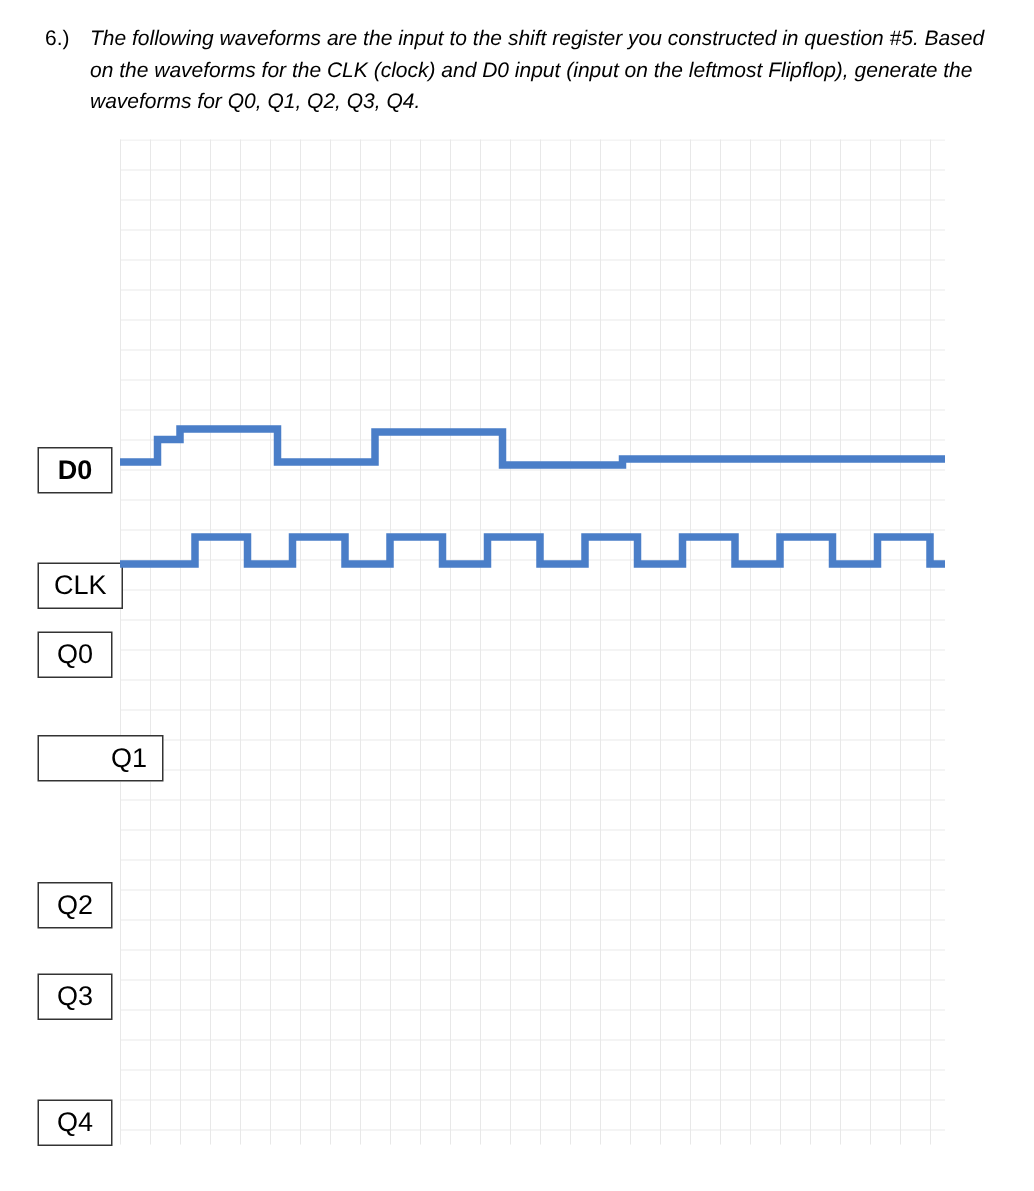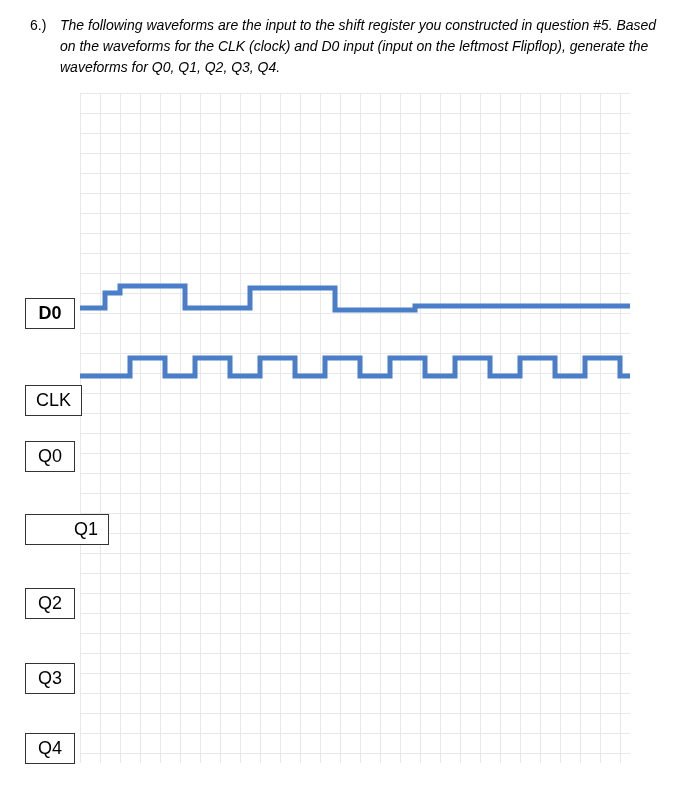--- a/index.html
+++ b/index.html
@@ -75,23 +75,23 @@
   <span class="question-body">The following waveforms are the input to the shift register you constructed in question #5. Based on the waveforms for the CLK (clock) and D0 input (input on the leftmost Flipflop), generate the waveforms for Q0, Q1, Q2, Q3, Q4.</span>
 </div>
 
 <div class="waveform-area">
   <div class="grid"></div>
   <div id="signals-container">
       <div class="signal-label" style="top: 205px; font-weight: bold;">D0</div>
       <svg class="waveform-svg" width="550" height="45" style="top: 185px;">
         <path class="wave-line" d="M 0 30 L 25 30 L 25 15 L 40 15 L 40 8 L 105 8 L 105 30 L 170 30 L 170 10 L 255 10 L 255 32 L 335 32 L 335 28 L 550 28"></path>
       </svg>
-      <div class="signal-label" style="top: 292px;">CLK</div>
+      <div class="signal-label" style="top: 282px;">CLK</div>
       <svg class="waveform-svg" width="550" height="45" style="top: 255px;">
         <path class="wave-line" d="M 0 28 L 50 28 L 50 10 L 85 10 L 85 28 L 115 28 L 115 10 L 150 10 L 150 28 L 180 28 L 180 10 L 215 10 L 215 28 L 245 28 L 245 10 L 280 10 L 280 28 L 310 28 L 310 10 L 345 10 L 345 28 L 375 28 L 375 10 L 410 10 L 410 28 L 440 28 L 440 10 L 475 10 L 475 28 L 505 28 L 505 10 L 540 10 L 540 28 L 550 28"></path>
       </svg>
-      <div class="signal-label" style="top: 348px;">Q0</div>
-      <div class="signal-label" style="top: 421px; padding-left: 48px;">Q1</div>
+      <div class="signal-label" style="top: 328px;">Q0</div>
+      <div class="signal-label" style="top: 397px; padding-left: 48px;">Q1</div>
       <div class="signal-label" style="top: 495px; text-align: center;">Q2</div>
-      <div class="signal-label" style="top: 570px;">Q3</div>
+      <div class="signal-label" style="top: 556px;">Q3</div>
       <div class="signal-label" style="top: 640px;">Q4</div>
     </div>
 </div>
 
 </body></html>

